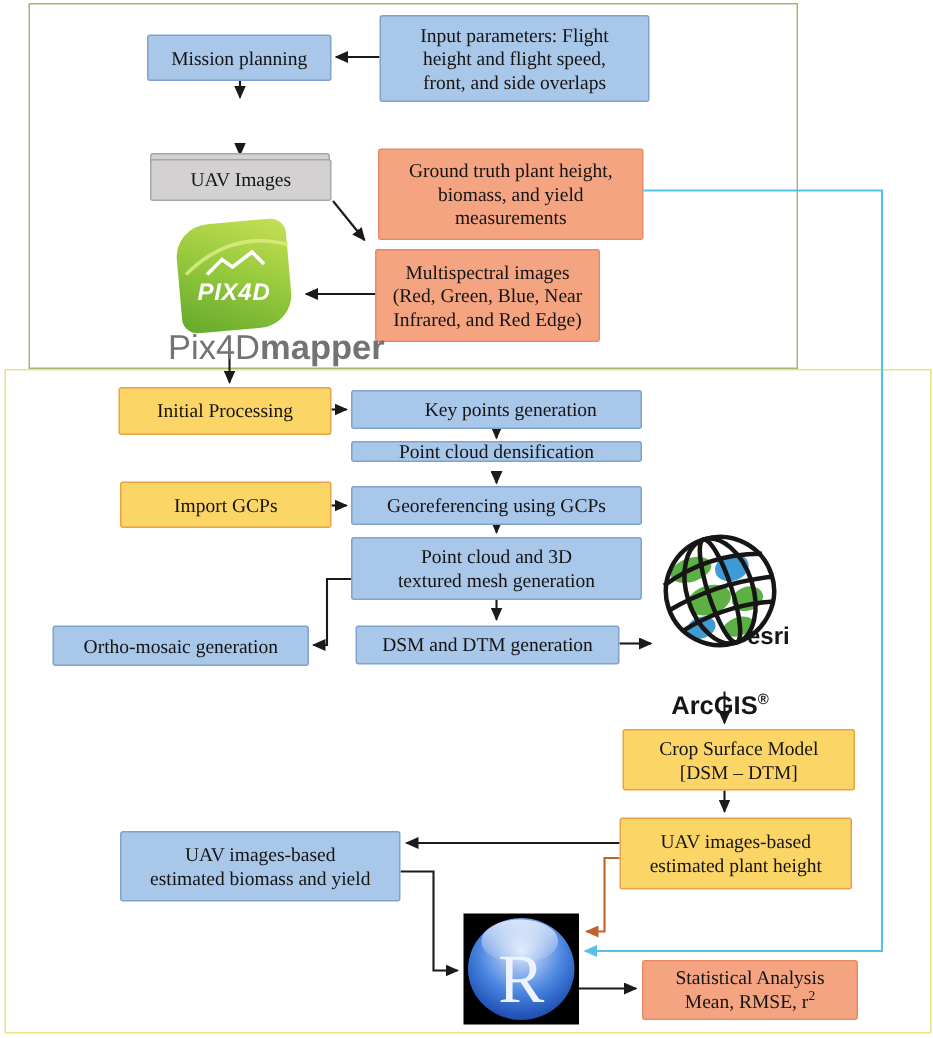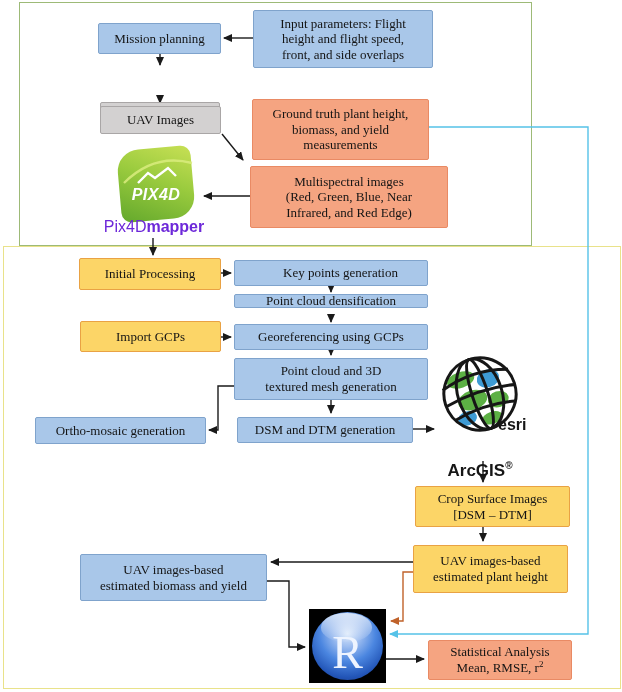--- a/index.html
+++ b/index.html
@@ -27,22 +27,22 @@
 
   
   .pix4d { position:absolute; left:112px; top:147px; width:88px; height:76px; z-index:2; }
   .pix4d-shape {
     position:absolute; inset:1px 7px 3px 7px;
     background:linear-gradient(205deg,#c8e055 0%,#9acb3e 45%,#63a82c 100%);
     border-radius:30% 14% 30% 14%; transform:rotate(-5deg);
   }
   .pix4d-art { position:absolute; left:0; top:0; width:88px; height:76px; }
   .pix4d-caption {
-    position:absolute; left:92px; top:218px; width:124px; z-index:2; text-align:center;
-    font-family:"Liberation Sans", sans-serif; font-size:16px; color:#6d28d9;
+    position:absolute; left:112px; top:218px; width:124px; z-index:2; text-align:center;
+    font-family:"Liberation Sans", sans-serif; font-size:23px; color:#737373;
   }
   .pix4d-caption b { font-weight:700; }
 
   
   .arcgis-globe { position:absolute; left:436px; top:350px; width:88px; height:88px; z-index:2; }
   .esri-label {
     position:absolute; left:498px; top:416px; width:34px; z-index:3;
     font-family:"Liberation Sans", sans-serif; font-size:16px; font-weight:700; color:#161616;
   }
   .arcgis-label {
@@ -124,21 +124,21 @@
   <div class="node blue" style="left:253px; top:10px; width:180px; height:58px;">
     <span>Input parameters: Flight
 height and flight speed,
 front, and side overlaps</span>
   </div>
   <div class="node salmon" style="left:252px; top:99px; width:177px; height:61px;">
     <span>Ground truth plant height,
 biomass, and yield
 measurements</span>
   </div>
-  <div class="node salmon" style="left:250px; top:166px; width:198px; height:62px;">
+  <div class="node salmon" style="left:250px; top:166px; width:150px; height:62px;">
     <span>Multispectral images
 (Red, Green, Blue, Near
 Infrared, and Red Edge)</span>
   </div>
 
   <div class="pix4d">
     <div class="pix4d-shape"></div>
     <svg class="pix4d-art" viewBox="0 0 88 76">
       <path d="M12,36 Q42,6 80,16" stroke="#d9ec7e" stroke-width="2.4" fill="none" opacity="0.85"></path>
       <polyline points="26,36 36,26 43,31 56,21 64,29" stroke="#ffffff" stroke-width="2.4" fill="none"></polyline>
@@ -200,21 +200,21 @@
         <path d="M14,70 Q50,61 86,70"></path>
       </g>
     </g>
   </svg>
   <div class="esri-label">esri</div>
   <div class="arcgis-label">
     <span>ArcGIS</span><sup>®</sup>
   </div>
 
   <div class="node yellow" style="left:415px; top:486px; width:155px; height:41px;">
-    <span>Crop Surface Images
+    <span>Crop Surface Model
 [DSM – DTM]</span>
   </div>
   <div class="node yellow" style="left:413px; top:545px; width:155px; height:48px;">
     <span>UAV images-based
 estimated plant height</span>
   </div>
   <div class="node blue" style="left:80px; top:554px; width:187px; height:47px;">
     <span>UAV images-based
 estimated biomass and yield</span>
   </div>

